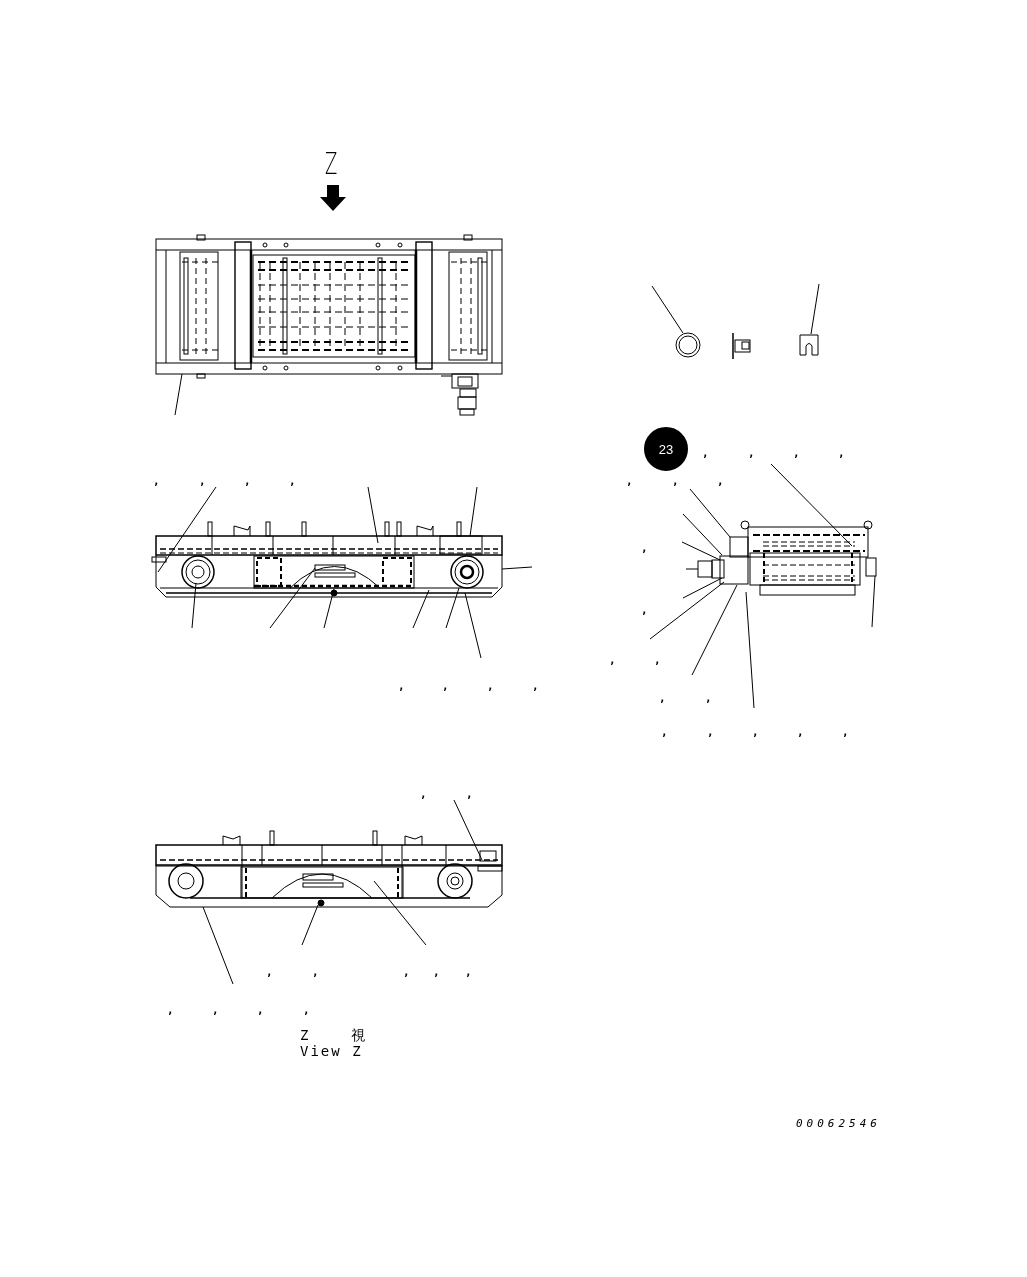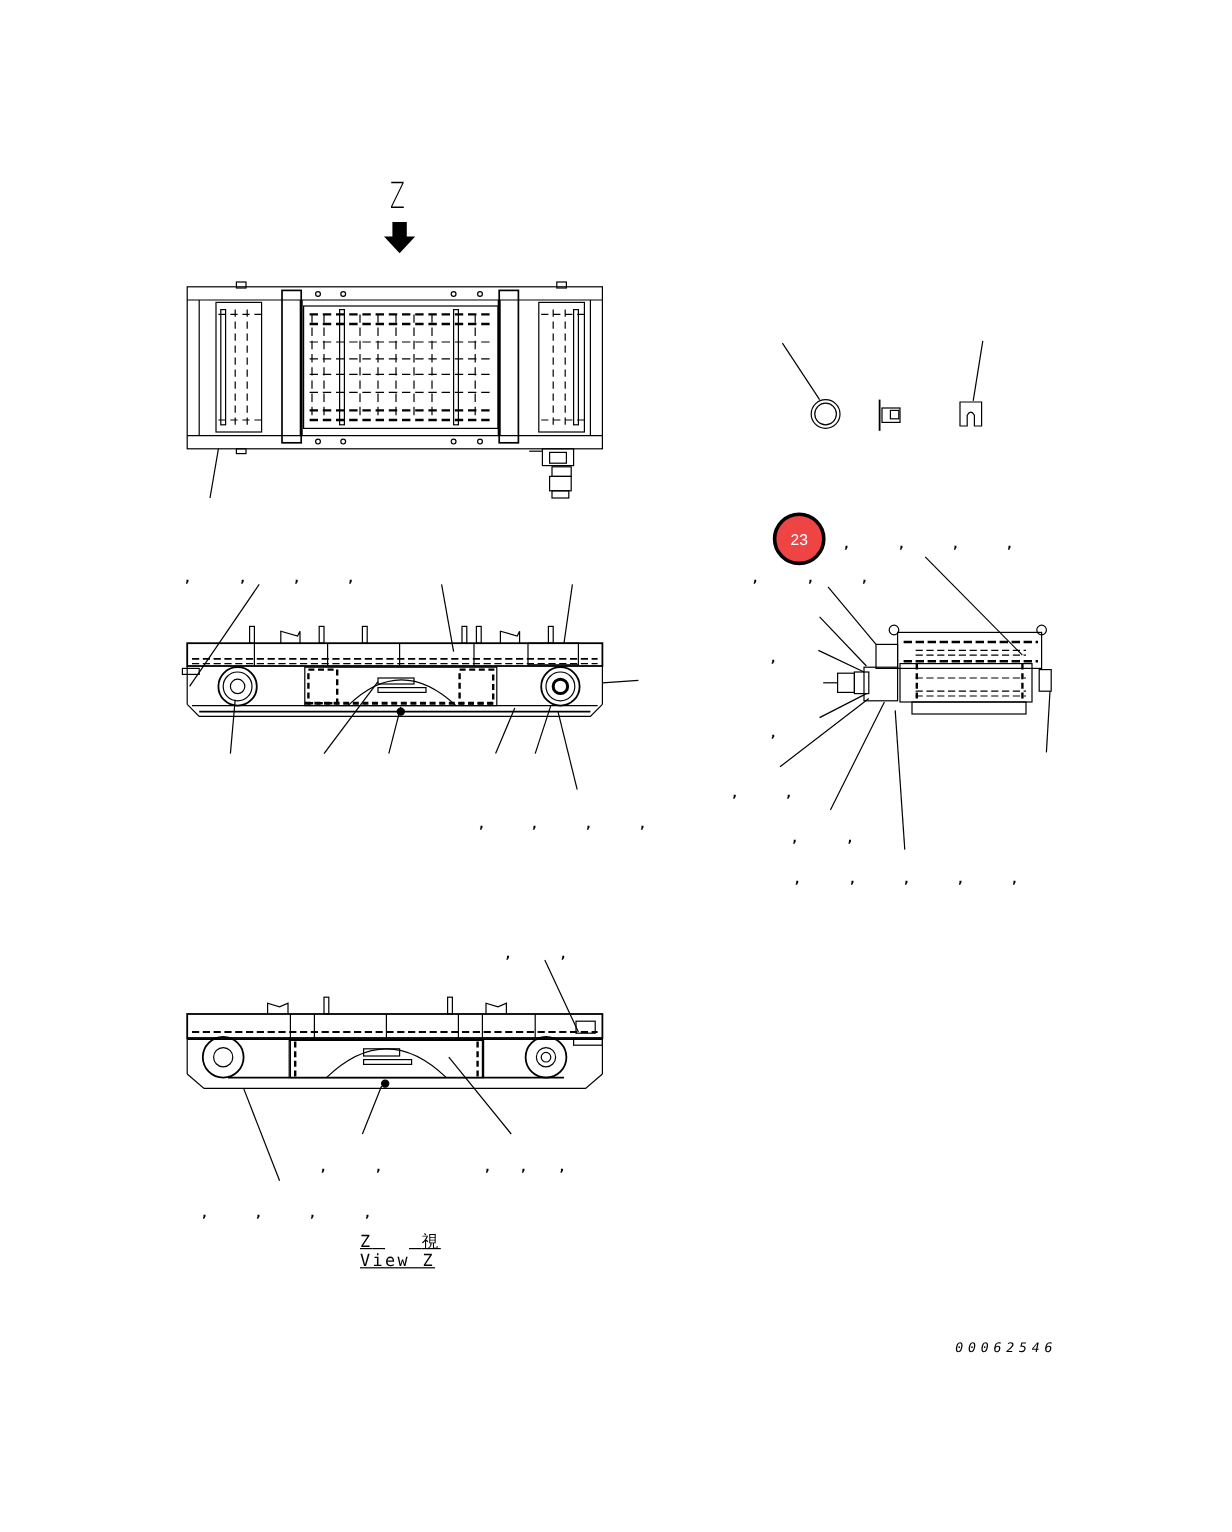--- a/index.html
+++ b/index.html
@@ -2,24 +2,24 @@
 <html><head>
 <meta charset="utf-8">
 <style>
   html, body { margin:0; padding:0; background:#ffffff; }
   body { width:1027px; height:1277px; position:relative; overflow:hidden;
          font-family:"DejaVu Sans Mono", monospace; color:#000; }
   .abs { position:absolute; }
   svg.draw { position:absolute; left:0; top:0; }
   .comma { position:absolute; font-size:11px; line-height:11px; font-weight:bold; }
   .view-letter { font-size:30px; font-family:"DejaVu Sans", sans-serif; font-weight:200; transform:scaleX(0.6); transform-origin:left top; }
-  .caption { font-size:14px; line-height:16px; letter-spacing:2px;text-decoration:underline; }
+  .caption { font-size:14px; line-height:16px; letter-spacing:2px; }
   .docnum { font-size:11px; letter-spacing:4px; }
   .callout { position:absolute; width:38px; height:38px; border-radius:50%;
-             background:#ef4444; border:3px solid #000; color:#fff;
+             background:#000000; border:3px solid #000; color:#fff;
              font-family:"Liberation Sans", sans-serif; font-size:13px;
              display:flex; align-items:center; justify-content:center; box-sizing:content-box; cursor:pointer; }
 </style>
 </head>
 <body>
 
 <div class="abs view-letter" style="left:325px;top:146px;">Z</div>
 <svg class="abs" style="left:318px;top:184px;" width="30" height="30">
   <polygon points="9,1 21,1 21,13 28,13 15,27 2,13 9,13" fill="#000"></polygon>
 </svg>

